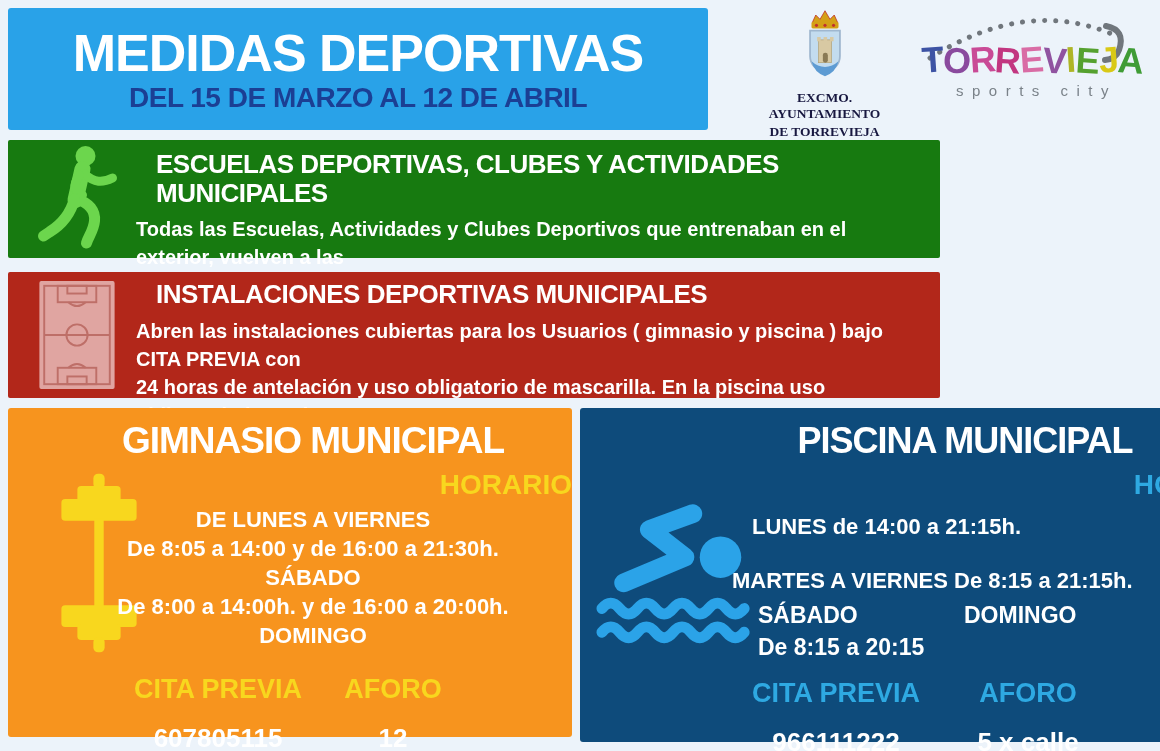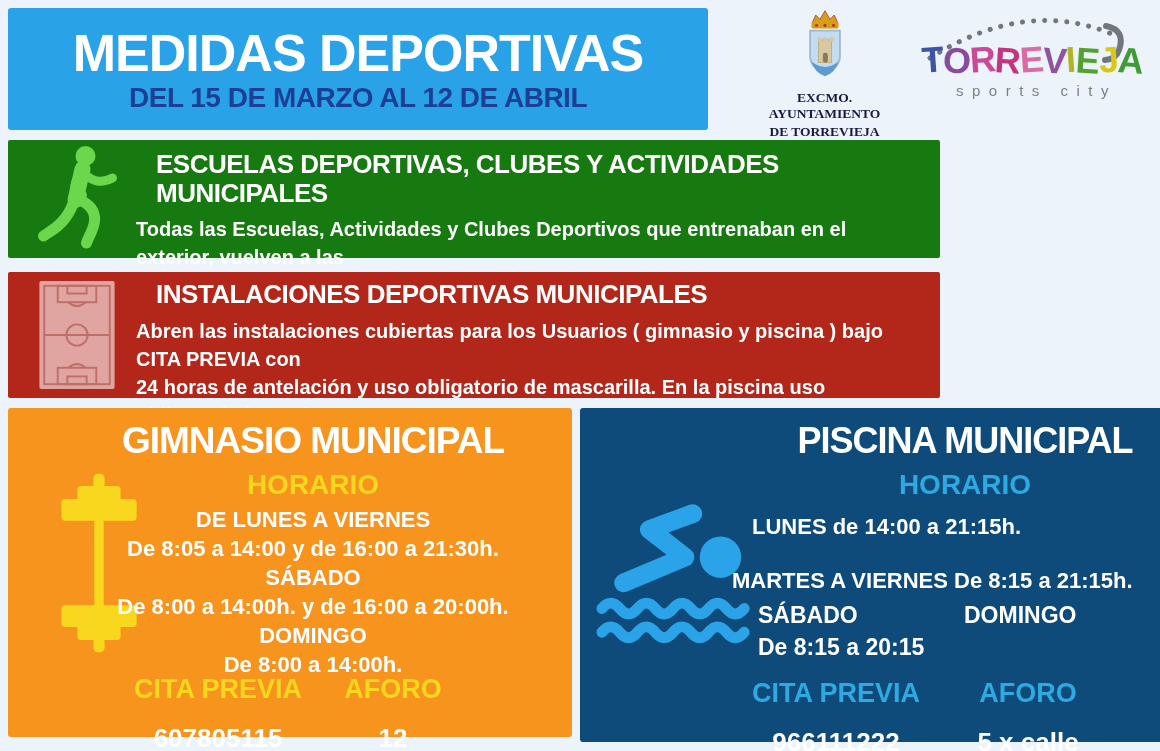--- a/index.html
+++ b/index.html
@@ -33,21 +33,21 @@
   .band-instalaciones .band-content{top:8px;}
   .band-title{font-size:26px;line-height:1.1;margin-left:20px;letter-spacing:-0.5px;}
   .band-body{font-size:20px;line-height:1.4;margin-top:8px;white-space:pre-line;}
 
   
   .panel{position:absolute;top:408px;color:#fff;border-radius:3px;}
   .panel-gimnasio{left:8px;width:564px;height:329px;background:#F7941E;}
   .panel-piscina{left:580px;width:692px;height:334px;background:#0E4B7B;}
   .panel-title{position:absolute;top:12px;left:46px;right:0;text-align:center;font-size:37px;letter-spacing:-1px;}
   .panel-piscina .panel-title{left:84px;right:6px;font-size:36px;}
-  .horario{position:absolute;top:61px;left:46px;right:0;text-align:center;font-size:28px;color:#F8D71E;}
+  .horario{position:absolute;top:61px;left:46px;right:0;text-align:right;font-size:28px;color:#F8D71E;}
   .panel-piscina .horario{left:84px;right:6px;color:#2EA9E2;}
   .gym-schedule{position:absolute;top:97px;left:46px;right:0;text-align:center;font-size:22px;line-height:29px;}
   .col{position:absolute;text-align:center;}
   .col-label{font-size:27px;color:#F8D71E;}
   .panel-piscina .col-label{color:#2EA9E2;}
   .col-value{font-size:26px;color:#FFFFFF;margin-top:18px;}
   .gym-icon{position:absolute;left:44px;top:62px;}
   .swim-icon{position:absolute;left:14px;top:86px;}
   .pool-line{position:absolute;font-size:22px;white-space:nowrap;}
   .pool-weekend{position:absolute;top:196px;font-size:23px;line-height:1;}
@@ -145,21 +145,20 @@
       </g>
     </svg>
     <div class="panel-title">GIMNASIO MUNICIPAL</div>
     <div class="horario">HORARIO</div>
     <div class="gym-schedule">
       <div>DE LUNES A VIERNES</div>
       <div>De 8:05 a 14:00 y de 16:00 a 21:30h.</div>
       <div>SÁBADO</div>
       <div>De 8:00 a 14:00h. y de 16:00 a 20:00h.</div>
       <div>DOMINGO</div>
-      <div>De 8:00 a 14:00h.</div>
     </div>
     <div class="col" style="left:125px;top:266px;width:170px;">
       <div class="col-label">CITA PREVIA</div>
       <div class="col-value">607805115</div>
     </div>
     <div class="col" style="left:300px;top:266px;width:170px;">
       <div class="col-label">AFORO</div>
       <div class="col-value">12 USUARIOS</div>
     </div>
   </div>

